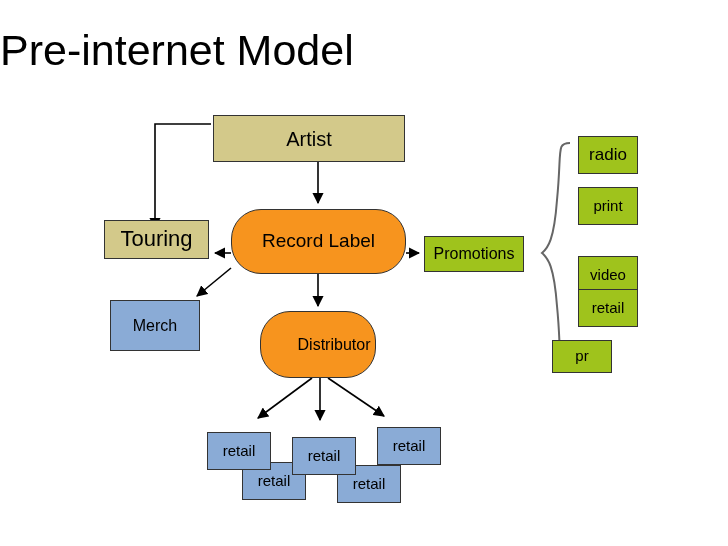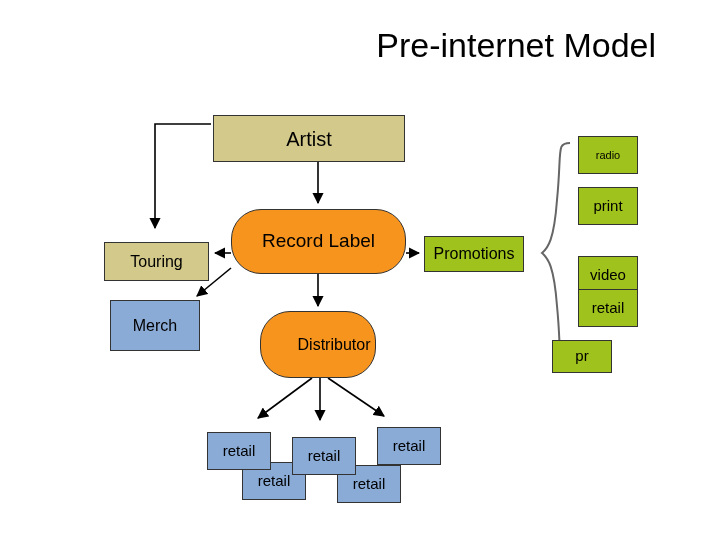--- a/index.html
+++ b/index.html
@@ -13,22 +13,22 @@
     height: 546px;
     background: #ffffff;
     overflow: hidden;
     font-family: "Liberation Sans", sans-serif;
   }
   #title {
     position: absolute;
     left: 0;
     top: 26px;
     width: 656px;
-    text-align: right;
-    font-size: 34px;
+    text-align: left;
+    font-size: 43px;
     color: #000000;
     font-weight: normal;
     letter-spacing: 0px;
   }
   .node {
     position: absolute;
     box-sizing: border-box;
     border: 1px solid #333333;
     display: flex;
     align-items: center;
@@ -97,41 +97,41 @@
 
     <g>
       <path d="M 570 143 C 556 143, 562 150, 557 200 C 554 240, 548 248, 542 253 C 548 258, 554 266, 557 306 C 562 356, 556 363, 570 363" fill="none" stroke="#666666" stroke-width="2"></path>
     </g>
   </svg>
 
   <div class="node tan" style="left:213px; top:115px; width:192px; height:47px; font-size:20px;">
     <span>Artist</span>
   </div>
 
-  <div class="node tan" style="left:104px; top:242px; width:105px; height:39px; font-size:16px;">
+  <div class="node tan" style="left:104px; top:220px; width:105px; height:39px; font-size:22px;">
     <span>Touring</span>
   </div>
 
   <div class="node orange" style="left:231px; top:209px; width:175px; height:65px; font-size:19px;">
     <span>Record Label</span>
   </div>
 
   <div class="node green" style="left:424px; top:236px; width:100px; height:36px; font-size:16px;">
     <span>Promotions</span>
   </div>
 
   <div class="node blue" style="left:110px; top:300px; width:90px; height:51px; font-size:16px;">
     <span>Merch</span>
   </div>
 
   <div class="node orange" style="left:260px; top:311px; width:116px; height:67px; font-size:16px;padding-left:32px;">
     <span>Distributor</span>
   </div>
 
-  <div class="node green" style="left:578px; top:136px; width:60px; height:38px; font-size:11px;">
+  <div class="node green" style="left:578px; top:136px; width:60px; height:38px; font-size:17px;">
     <span>radio</span>
   </div>
   <div class="node green" style="left:578px; top:187px; width:60px; height:38px; font-size:15px;">
     <span>print</span>
   </div>
   <div class="node green" style="left:578px; top:238px; width:60px; height:38px; font-size:15px;margin-top:18px;">
     <span>video</span>
   </div>
   <div class="node green" style="left:578px; top:289px; width:60px; height:38px; font-size:15px;">
     <span>retail</span>

